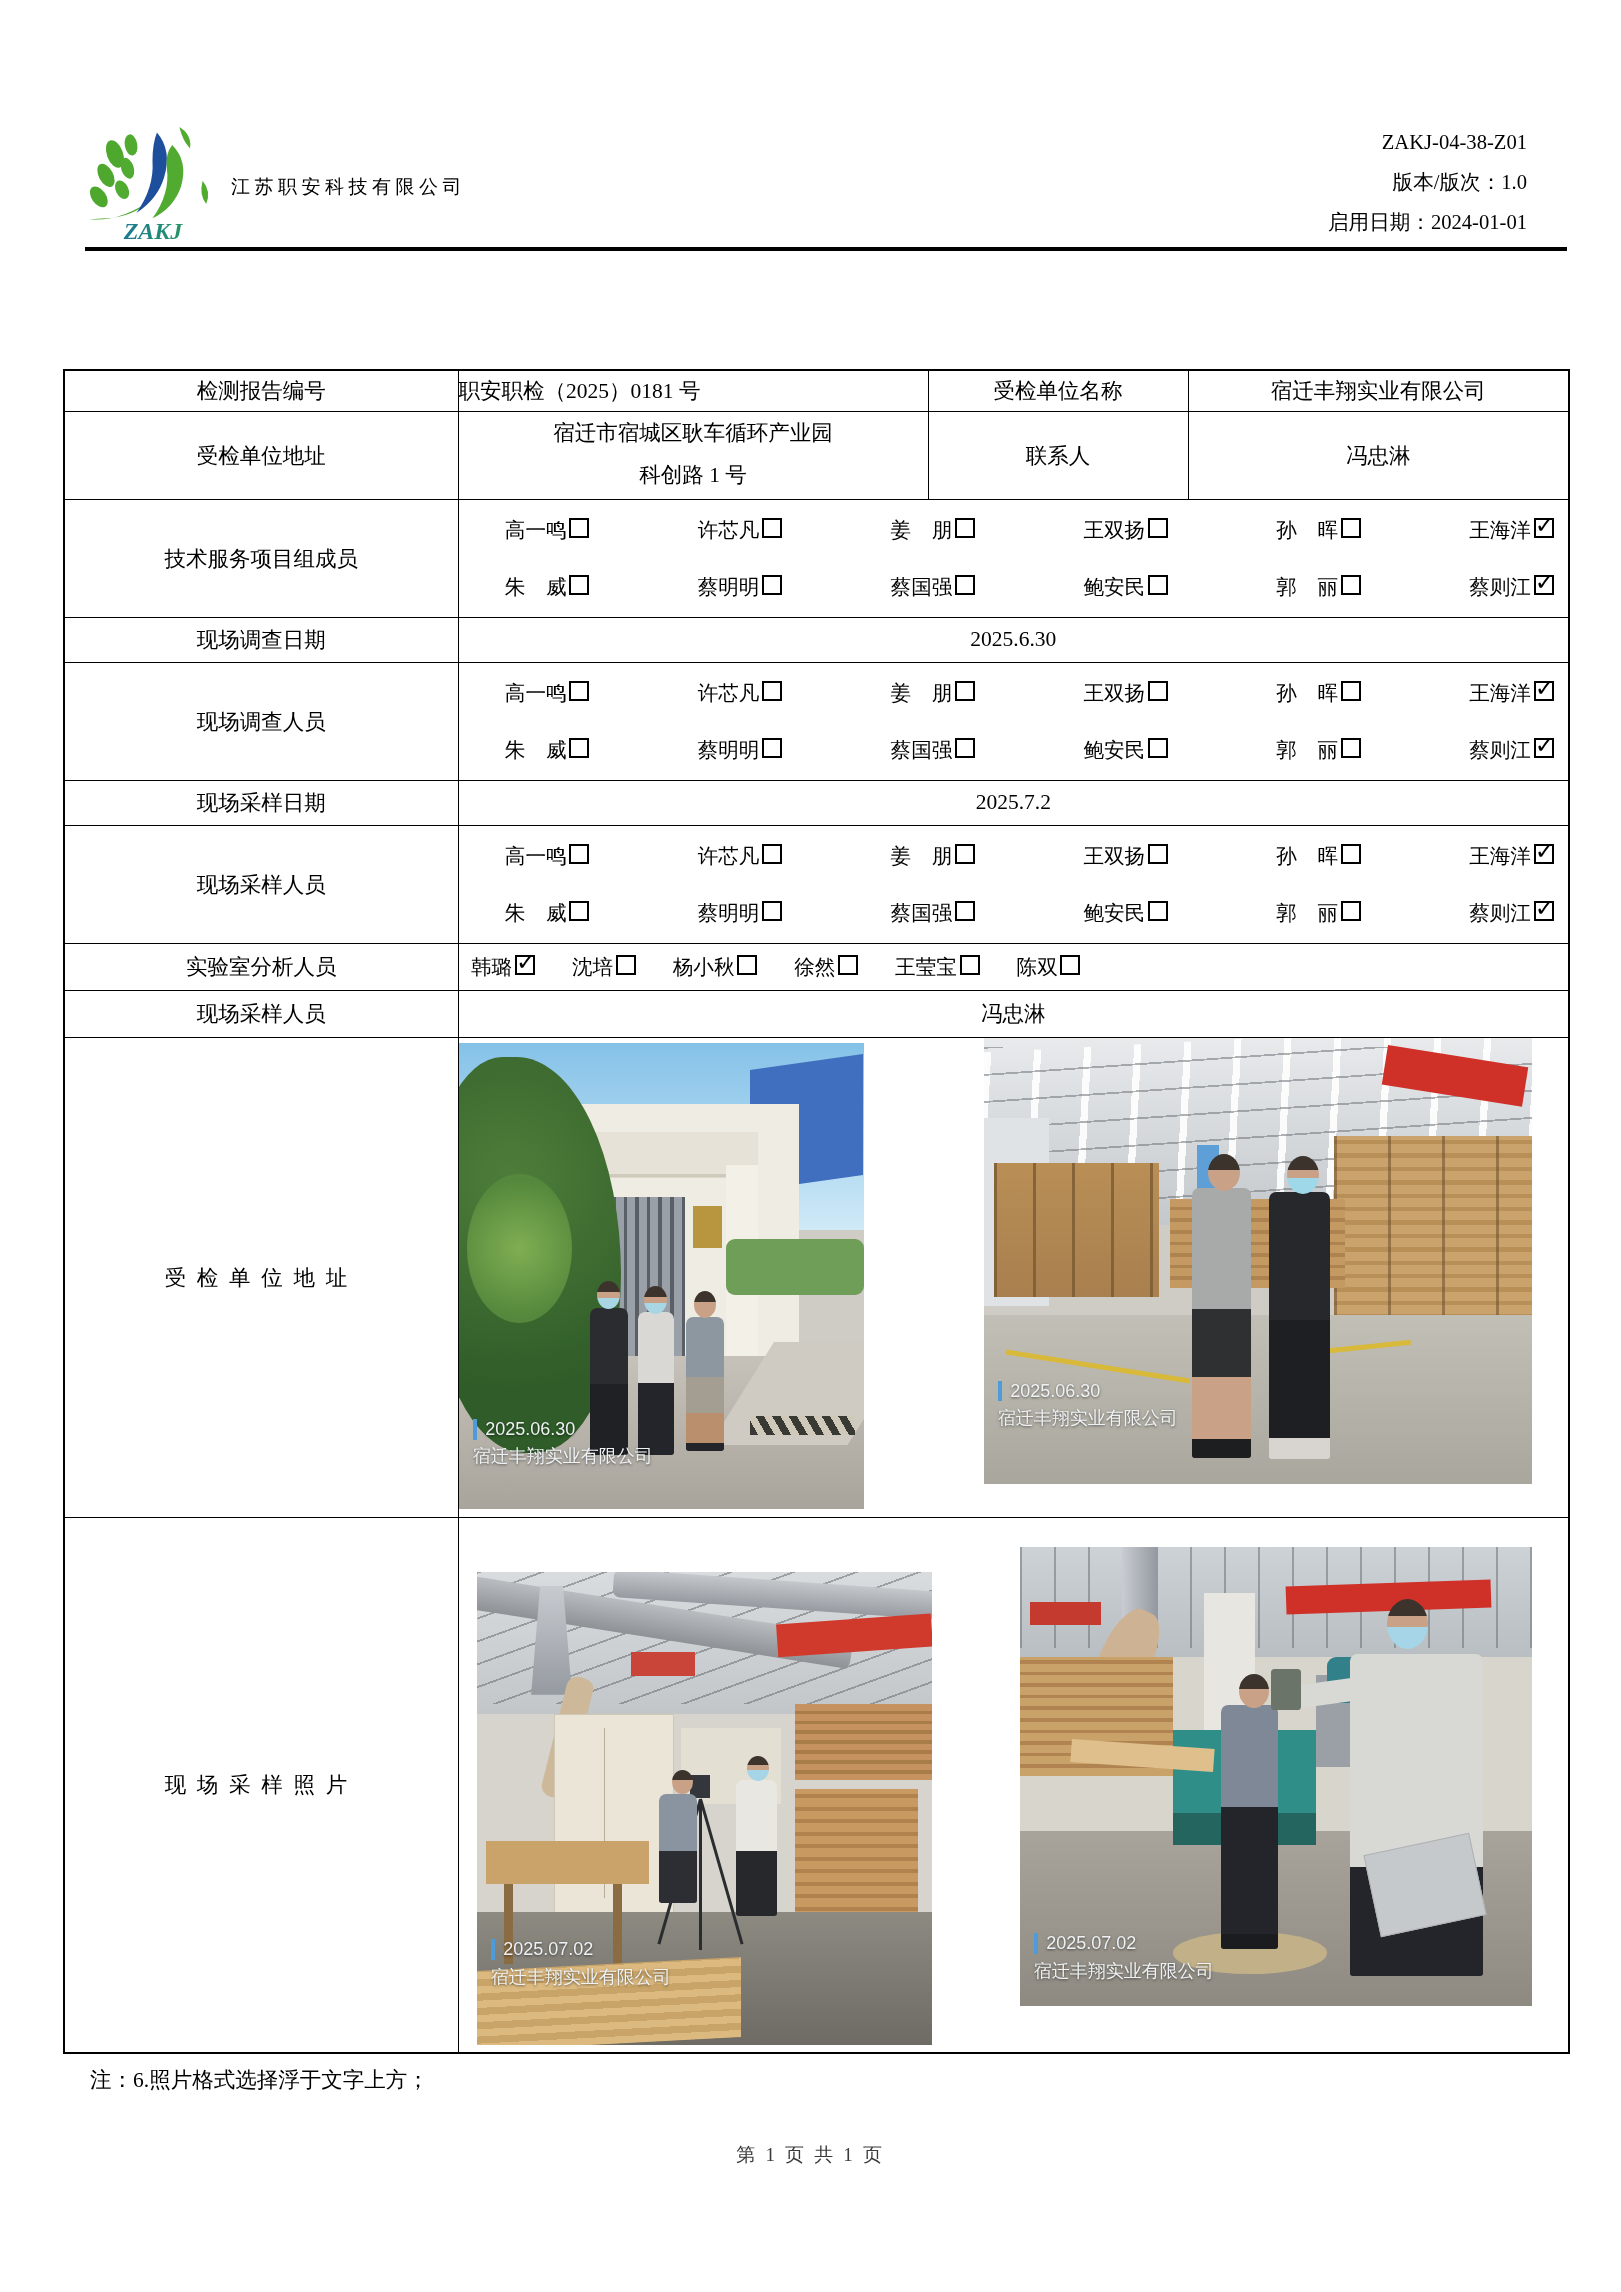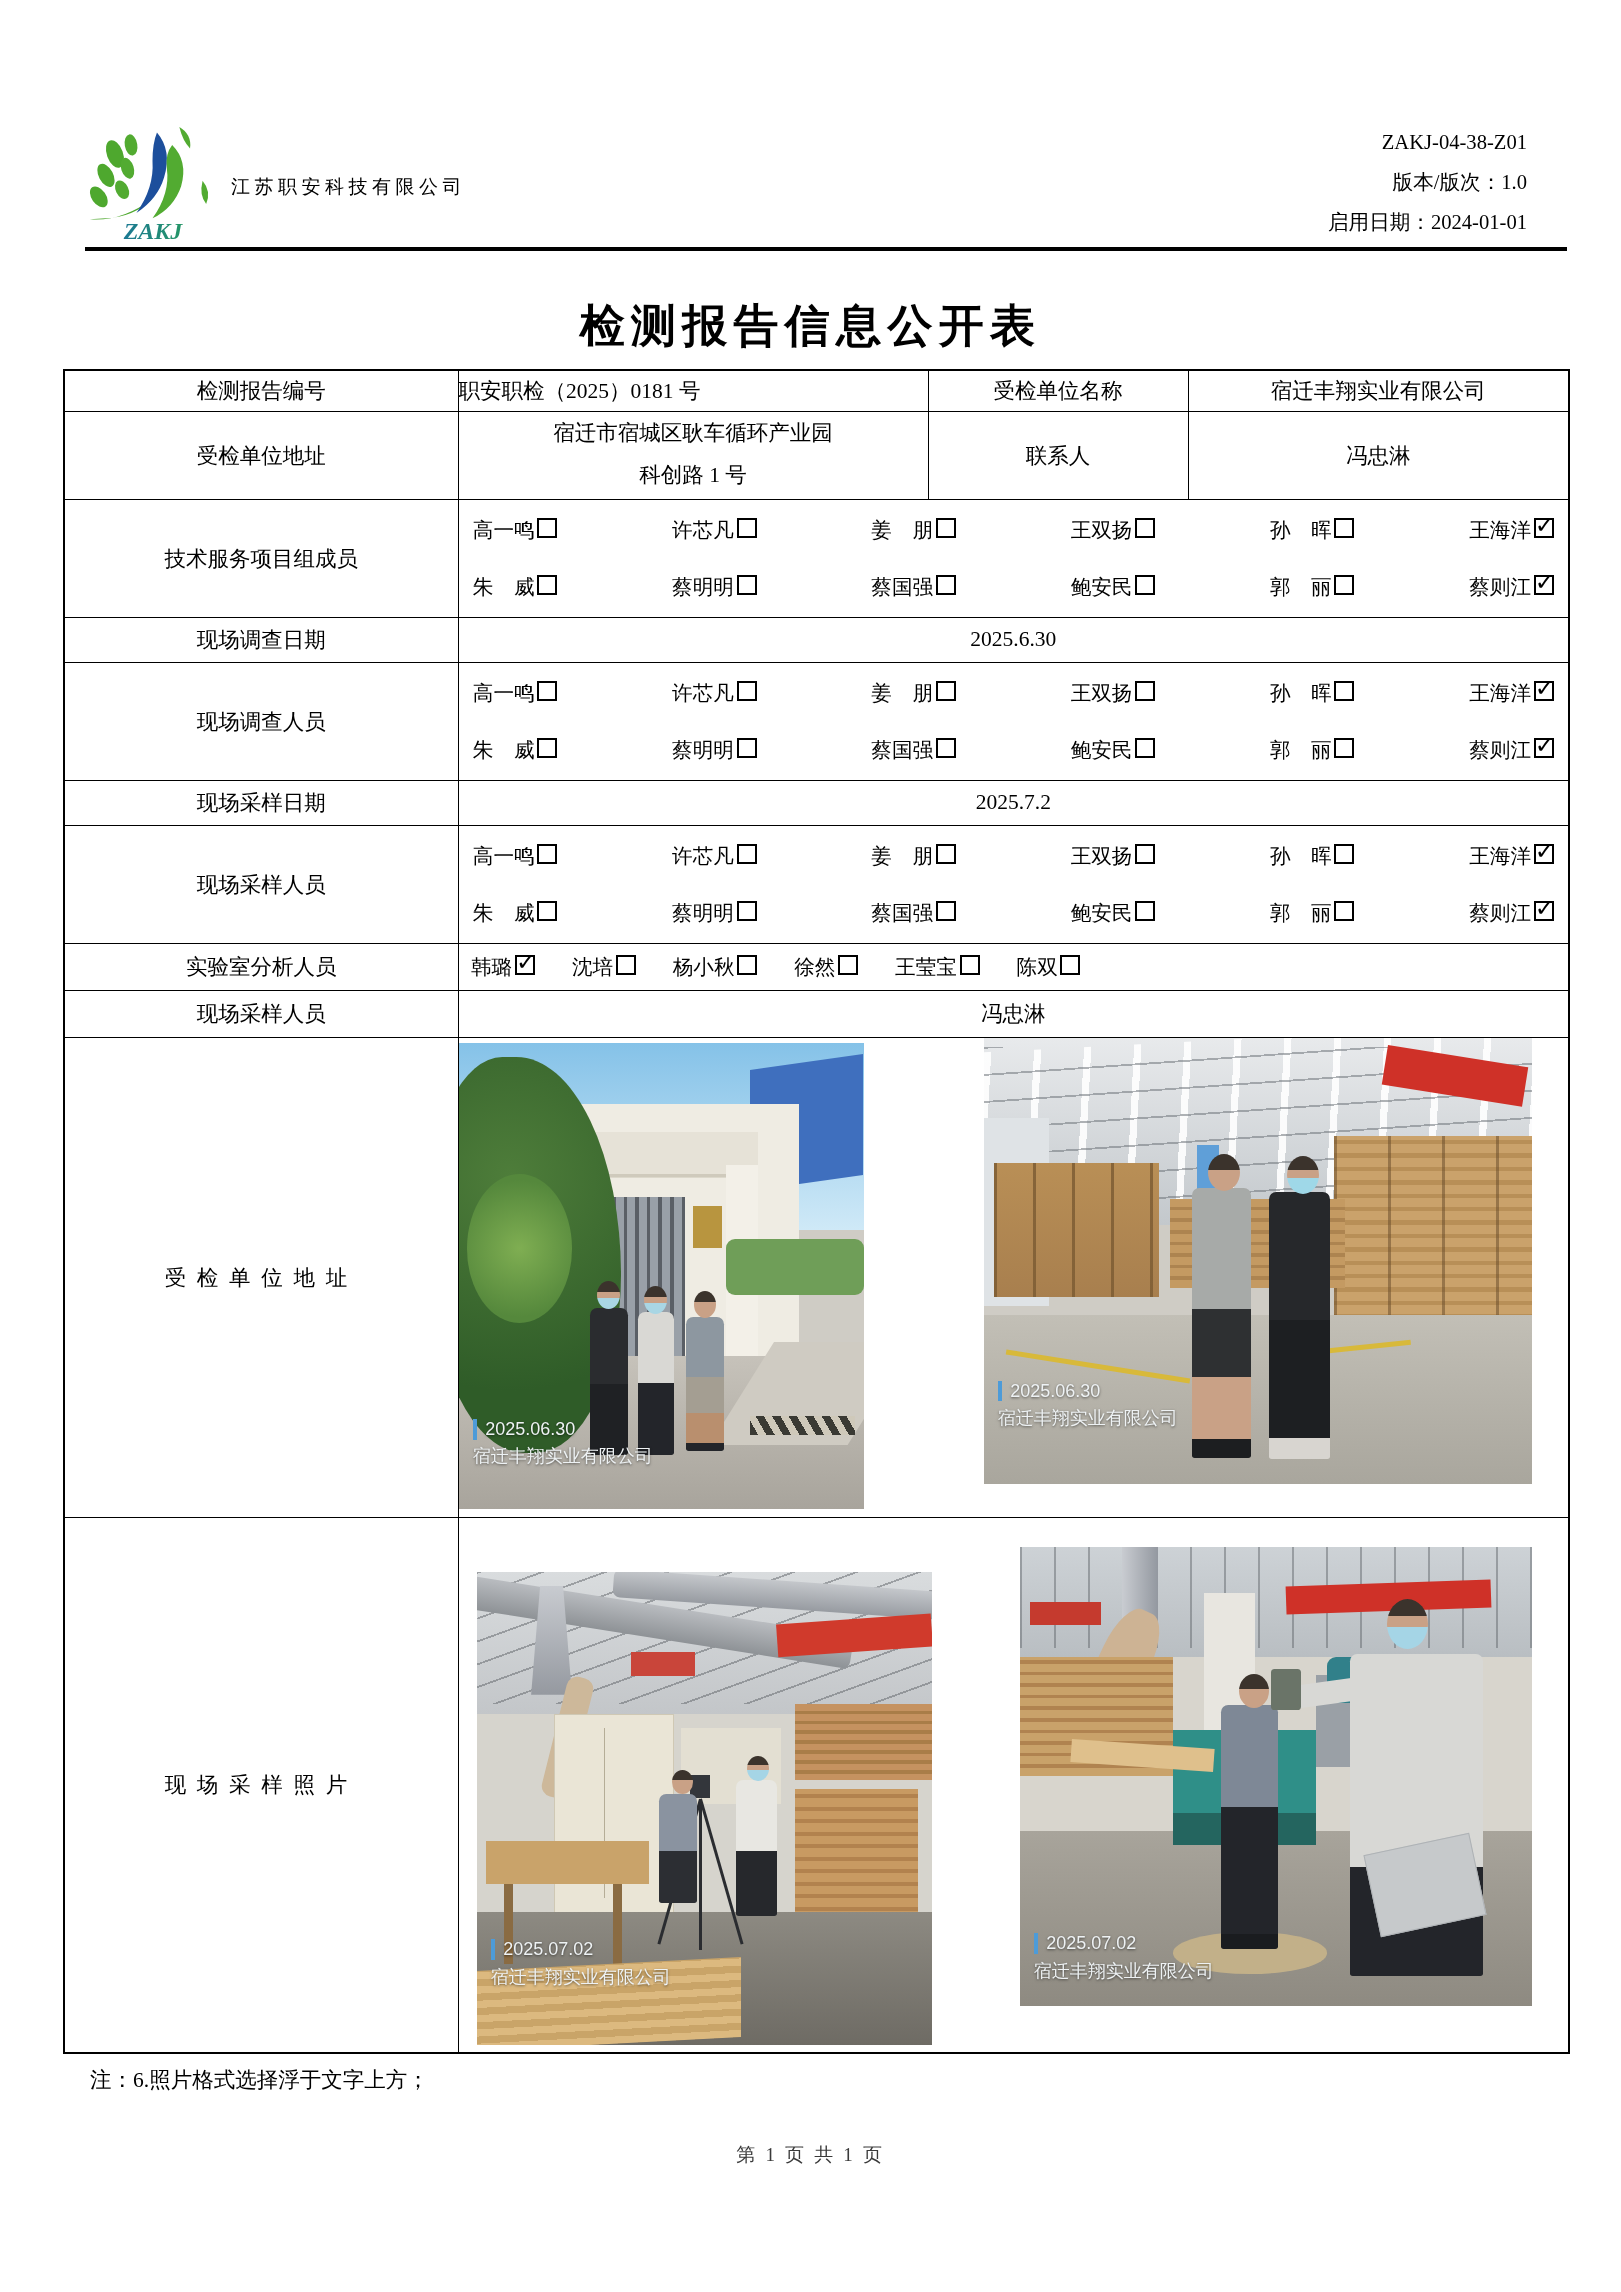--- a/index.html
+++ b/index.html
@@ -23,21 +23,21 @@
     table-layout:fixed;border:2.7px solid #000;}
   .doc-table td{border:1.8px solid #000;padding:0;vertical-align:middle;font-size:21.5px;overflow:visible;}
   .lbl{text-align:center;font-size:20.6px;}
   .val-left{text-align:left;padding-left:10.7px;}
   .val-center{text-align:center;}
   .addr div{text-align:center;line-height:1.95;}
   .date-cell{text-align:center;font-size:24px;}
   .photo-lbl{letter-spacing:10.7px;padding-left:10.7px;}
 
   
-  .nline{display:flex;justify-content:space-between;align-items:center;padding:0 14.3px;height:57px;font-size:20.6px;}
+  .nline{display:flex;justify-content:space-between;align-items:center;padding:0 14.3px;height:57px;font-size:20.6px;margin-left:32px;}
   .nline-left{display:flex;justify-content:flex-start;gap:37px;align-items:center;padding:0 12.5px;height:45px;font-size:20.6px;}
   .person{white-space:nowrap;}
   .cb{display:inline-block;width:16px;height:16px;border:2.7px solid #000;margin-left:2.7px;
       vertical-align:-1.8px;position:relative;}
   .cb.checked::after{content:"✓";position:absolute;left:-0.9px;top:-9px;font-size:24px;font-weight:bold;
       font-family:"DejaVu Sans", sans-serif;}
 
   
   .photo-area{position:relative;width:100%;}
   .ph{position:absolute;overflow:hidden;background:#cfccc5;}
@@ -77,21 +77,20 @@
   <div class="company-name">江苏职安科技有限公司</div>
 
   <div class="doc-codes">
     <div>ZAKJ-04-38-Z01</div>
     <div><span>版本/版次：</span><span>1.0</span></div>
     <div><span>启用日期：</span><span>2024-01-01</span></div>
   </div>
 
   <div class="top-rule"></div>
 
-  <div class="doc-title">检测报告信息公开表</div>
 
   <table class="doc-table">
     <colgroup>
         <col style="width:394px">
         <col style="width:470px">
         <col style="width:260px">
         <col style="width:381px">
       </colgroup>
 
     <tbody>

